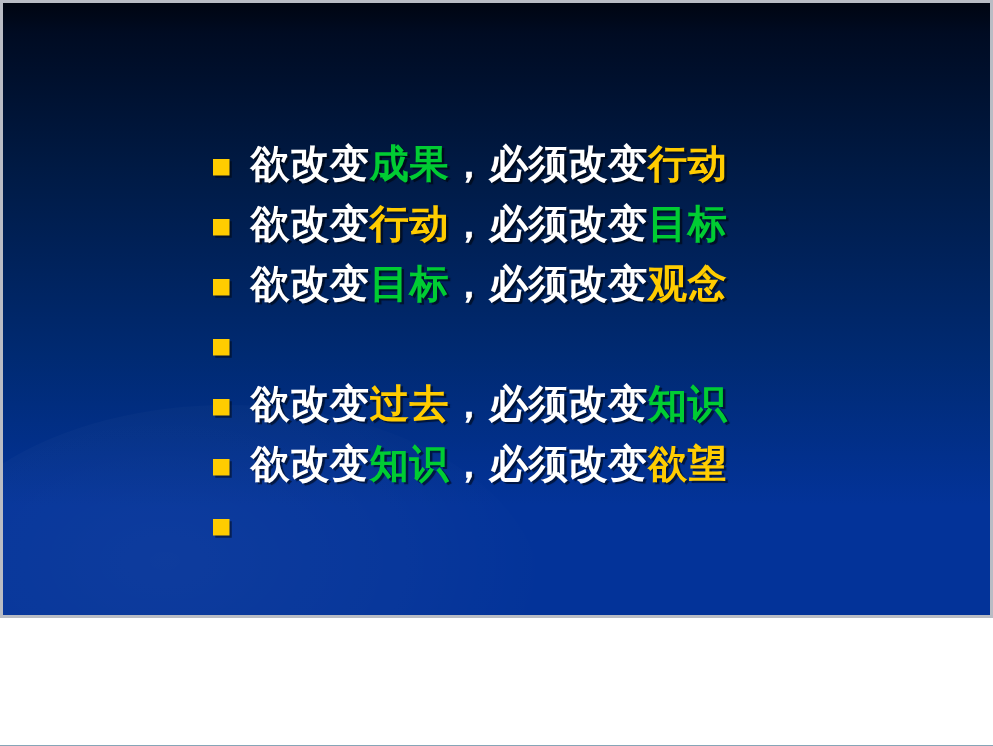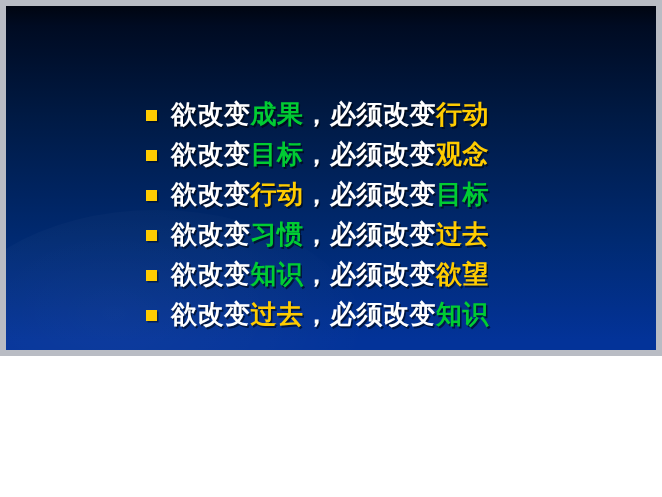--- a/index.html
+++ b/index.html
@@ -8,23 +8,23 @@
     padding: 0;
     background: #ffffff;
   }
   body {
     font-family: "DejaVu Sans", "Liberation Sans", sans-serif;
   }
 
   #slide {
     position: relative;
     width: 662px;
-    height: 356px;
+    height: 412px;
     box-sizing: border-box;
-    border: 6px solid #ef4444;
+    border: 2px solid #ef4444;
     overflow: hidden;
     background: #0c4a6e;
   }
 
   
   #slide-bg {
     position: absolute;
     left: 0; top: 0; right: 0; bottom: 0;
     background: linear-gradient(to bottom,
         #000511 0px,
@@ -118,37 +118,36 @@
   <div id="content">
 
     <div id="bullet-list">
 
     <div class="bullet-row">
           <span class="bullet-marker" style="background: rgb(255, 204, 0);"></span>
           <span class="bullet-text"><span class="t-white" style="color: rgb(255, 255, 255);">欲改变</span><span class="t-green" style="color: rgb(0, 204, 51);">成果</span><span class="t-white" style="color: rgb(255, 255, 255);">，必须改变</span><span class="t-yellow" style="color: rgb(255, 204, 0);">行动</span></span>
         </div>
         <div class="bullet-row">
           <span class="bullet-marker" style="background: rgb(255, 204, 0);"></span>
+          <span class="bullet-text"><span class="t-white" style="color: rgb(255, 255, 255);">欲改变</span><span class="t-yellow" style="color: rgb(255, 204, 0);">行动</span><span class="t-white" style="color: rgb(255, 255, 255);">，必须改变</span><span class="t-green" style="color: rgb(0, 204, 51);">目标</span></span>
+        </div>
+        <div class="bullet-row">
+          <span class="bullet-marker" style="background: rgb(255, 204, 0);"></span>
           <span class="bullet-text"><span class="t-white" style="color: rgb(255, 255, 255);">欲改变</span><span class="t-green" style="color: rgb(0, 204, 51);">目标</span><span class="t-white" style="color: rgb(255, 255, 255);">，必须改变</span><span class="t-yellow" style="color: rgb(255, 204, 0);">观念</span></span>
         </div>
         <div class="bullet-row">
           <span class="bullet-marker" style="background: rgb(255, 204, 0);"></span>
-          <span class="bullet-text"><span class="t-white" style="color: rgb(255, 255, 255);">欲改变</span><span class="t-yellow" style="color: rgb(255, 204, 0);">行动</span><span class="t-white" style="color: rgb(255, 255, 255);">，必须改变</span><span class="t-green" style="color: rgb(0, 204, 51);">目标</span></span>
         </div>
         <div class="bullet-row">
           <span class="bullet-marker" style="background: rgb(255, 204, 0);"></span>
-          <span class="bullet-text"><span class="t-white" style="color: rgb(255, 255, 255);">欲改变</span><span class="t-green" style="color: rgb(0, 204, 51);">习惯</span><span class="t-white" style="color: rgb(255, 255, 255);">，必须改变</span><span class="t-yellow" style="color: rgb(255, 204, 0);">过去</span></span>
+          <span class="bullet-text"><span class="t-white" style="color: rgb(255, 255, 255);">欲改变</span><span class="t-yellow" style="color: rgb(255, 204, 0);">过去</span><span class="t-white" style="color: rgb(255, 255, 255);">，必须改变</span><span class="t-green" style="color: rgb(0, 204, 51);">知识</span></span>
         </div>
         <div class="bullet-row">
           <span class="bullet-marker" style="background: rgb(255, 204, 0);"></span>
           <span class="bullet-text"><span class="t-white" style="color: rgb(255, 255, 255);">欲改变</span><span class="t-green" style="color: rgb(0, 204, 51);">知识</span><span class="t-white" style="color: rgb(255, 255, 255);">，必须改变</span><span class="t-yellow" style="color: rgb(255, 204, 0);">欲望</span></span>
-        </div>
-        <div class="bullet-row">
-          <span class="bullet-marker" style="background: rgb(255, 204, 0);"></span>
-          <span class="bullet-text"><span class="t-white" style="color: rgb(255, 255, 255);">欲改变</span><span class="t-yellow" style="color: rgb(255, 204, 0);">过去</span><span class="t-white" style="color: rgb(255, 255, 255);">，必须改变</span><span class="t-green" style="color: rgb(0, 204, 51);">知识</span></span>
         </div>
         <div class="bullet-row">
           <span class="bullet-marker" style="background: rgb(255, 204, 0);"></span>
         </div>
       </div>
 
     <div id="page-number" style="color: rgb(195, 205, 232);">21</div>
 
   </div>
 </div>

